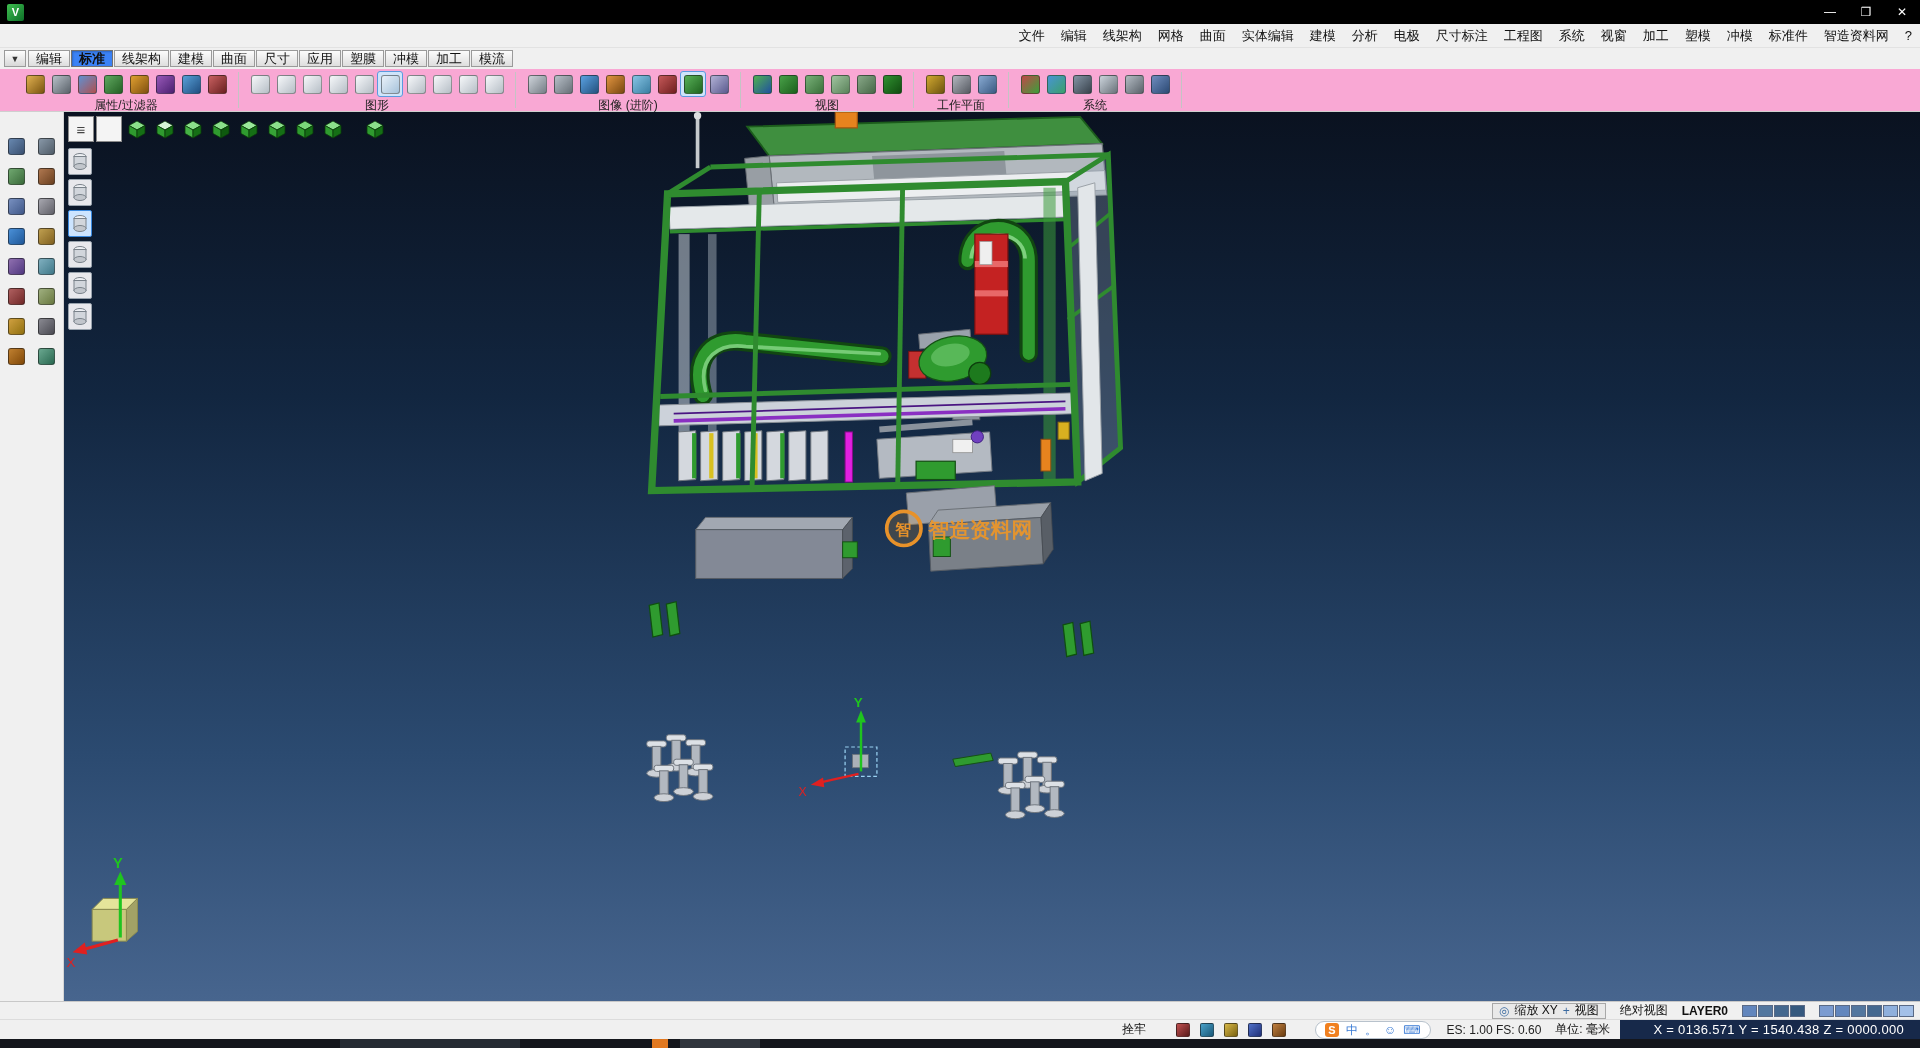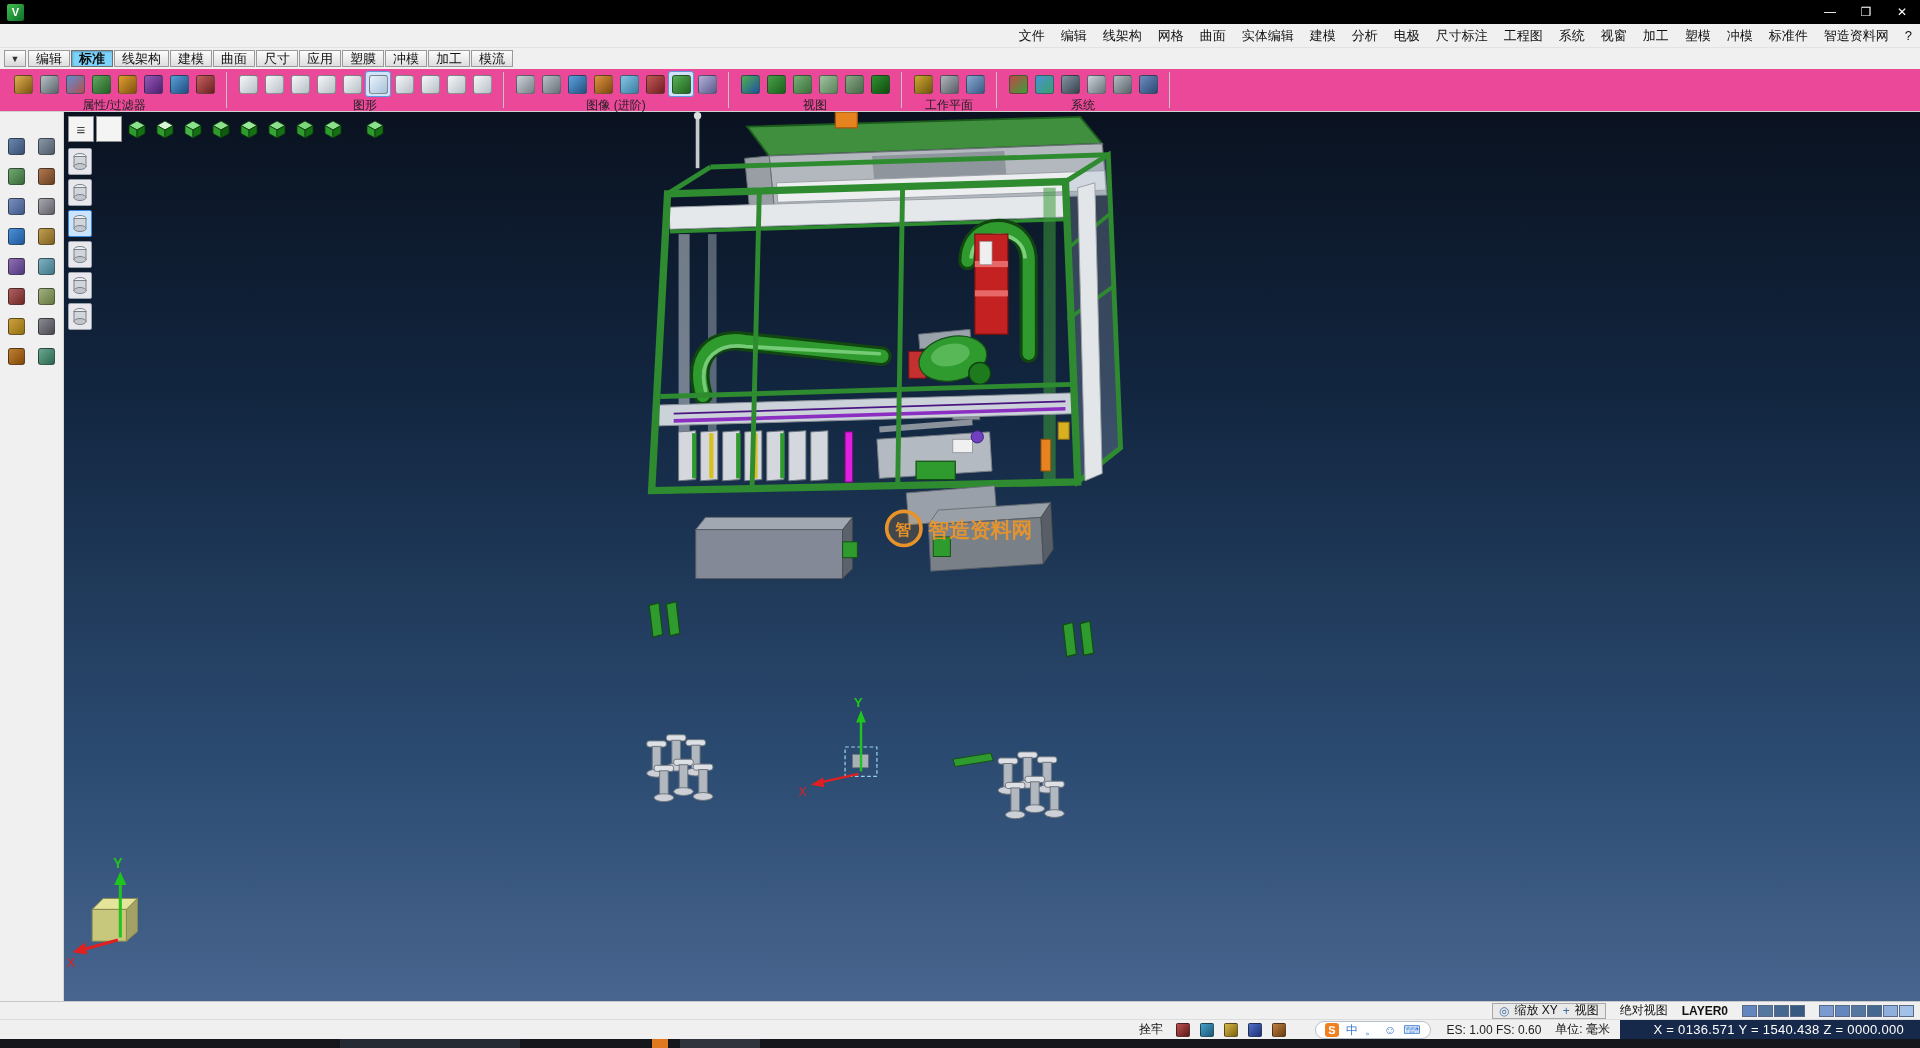--- a/index.html
+++ b/index.html
@@ -15,24 +15,24 @@
 
   
   .menubar{height:24px;background:#f0f0f0;display:flex;align-items:center;border-bottom:1px solid #e2e2e2;flex:0 0 auto;justify-content:flex-end;}
   .menu-item{padding:0 8px;height:100%;display:flex;align-items:center;font-size:13px;}
 
   
   .tabbar{height:21px;display:flex;align-items:center;padding-left:4px;gap:2px;background:#f0f0f0;flex:0 0 auto;}
   .tab-dd{width:22px;height:17px;border:1px solid #9a9a9a;background:linear-gradient(#fdfdfd,#d8d8d8);font-size:9px;display:flex;align-items:center;justify-content:center;color:#333;}
   .tab-strip{display:flex;gap:1px;}
   .tab{height:17px;padding:0 7px;border:1px solid #9a9a9a;background:linear-gradient(#fcfcfc,#dedede);font-size:13px;display:flex;align-items:center;}
-  .tab.active{background:#7dd3fc;border-color:#707070;font-weight:bold;box-shadow:inset 1px 1px 2px rgba(0,0,0,.22);}
+  .tab.active{background:#3b82f6;border-color:#707070;font-weight:bold;box-shadow:inset 1px 1px 2px rgba(0,0,0,.22);}
 
   
-  .ribbon{height:43px;display:flex;background:#ec4899;border-bottom:1px solid #cfcfcf;padding-left:4px;flex:0 0 auto;}
+  .ribbon{height:43px;display:flex;background:#f9a8d4;border-bottom:1px solid #cfcfcf;padding-left:16px;flex:0 0 auto;}
   .rgroup{display:flex;flex-direction:column;align-items:center;padding:2px 6px 0;}
   .ricons{display:flex;align-items:center;height:27px;}
   .ricon{width:26px;height:26px;display:flex;align-items:center;justify-content:center;border:1px solid transparent;border-radius:3px;}
   .ricon .chip{display:block;width:19px;height:19px;border-radius:3px;border:1px solid rgba(35,35,35,.45);}
   .ricon.active{background:#cfe4fa;border-color:#5a9adf;}
   .rlabel{font-size:12px;color:#222;height:15px;white-space:nowrap;}
   .rsep{width:1px;background:#c4c4c4;margin:3px 2px;}
 
   
   .main{flex:1;display:flex;min-height:0;}
@@ -57,21 +57,21 @@
   
   .statusrow1{height:18px;background:#f0f0f0;border-top:1px solid #c8c8c8;display:flex;align-items:center;justify-content:flex-end;gap:14px;padding-right:6px;font-size:12px;flex:0 0 auto;}
   .zoom-popup{display:flex;align-items:center;gap:5px;border:1px solid #a8a8a8;background:#e9e9e9;padding:0 6px;height:16px;}
   .zp-icon{color:#3a6aa0;font-size:12px;}
   .layer-label{font-weight:bold;}
   .swatch-bar{display:flex;gap:1px;}
   .swatch{width:15px;height:12px;border:1px solid #5a6a86;}
 
   .statusrow2{height:20px;background:#f0f0f0;display:flex;align-items:center;border-top:1px solid #dcdcdc;font-size:12px;flex:0 0 auto;}
   .sr2-spacer{flex:1;}
-  .lock-label{margin-right:10px;}
+  .lock-label{margin-right:27px;}
   .status-icon-row{display:flex;gap:4px;margin-right:26px;}
   .sicon{width:20px;height:18px;display:flex;align-items:center;justify-content:center;}
   .sicon .chip{display:block;width:14px;height:14px;border-radius:2px;border:1px solid rgba(25,25,25,.5);}
   .ime-bar{display:flex;align-items:center;gap:7px;background:#fff;border:1px solid #b8c2cc;border-radius:10px;height:18px;padding:0 9px;margin-right:16px;}
   .ime-logo{width:14px;height:14px;background:#f08020;color:#fff;font-weight:bold;font-size:11px;border-radius:3px;display:flex;align-items:center;justify-content:center;}
   .ime-btn{color:#3a7bd5;font-size:12px;line-height:1;}
   .scales-label{margin-right:14px;color:#222;}
   .units-label{margin-right:10px;}
   .coords-box{align-self:stretch;display:flex;align-items:center;background:#17294a;color:#fff;padding:0 16px;font-size:13px;letter-spacing:.3px;min-width:300px;justify-content:flex-end;}
 

